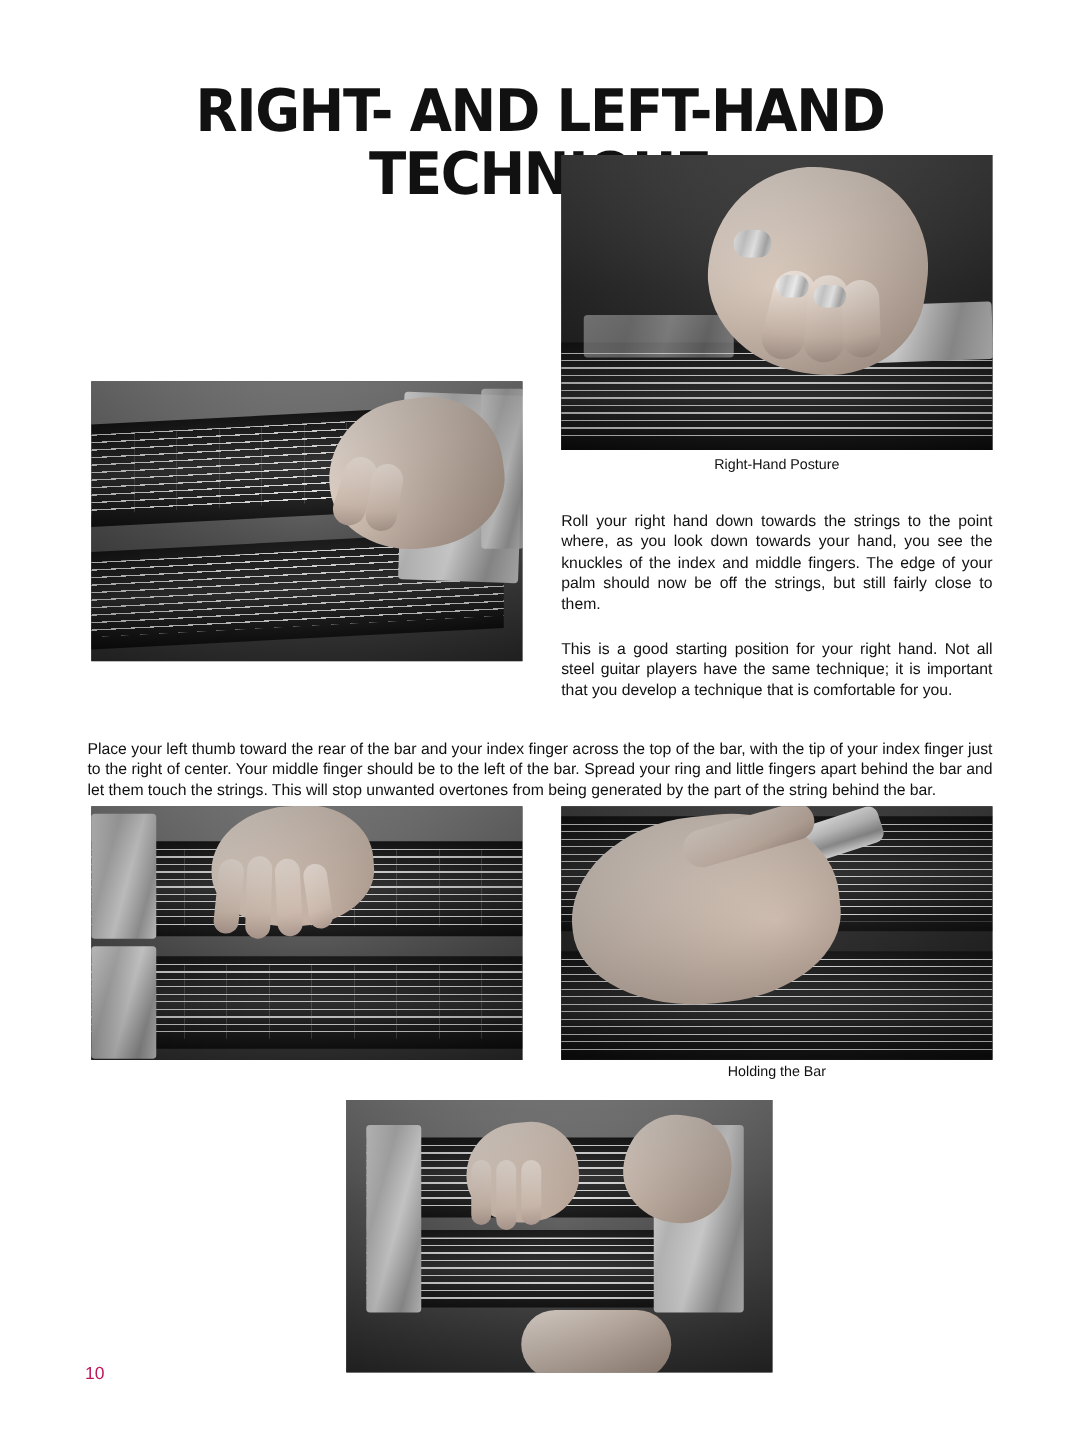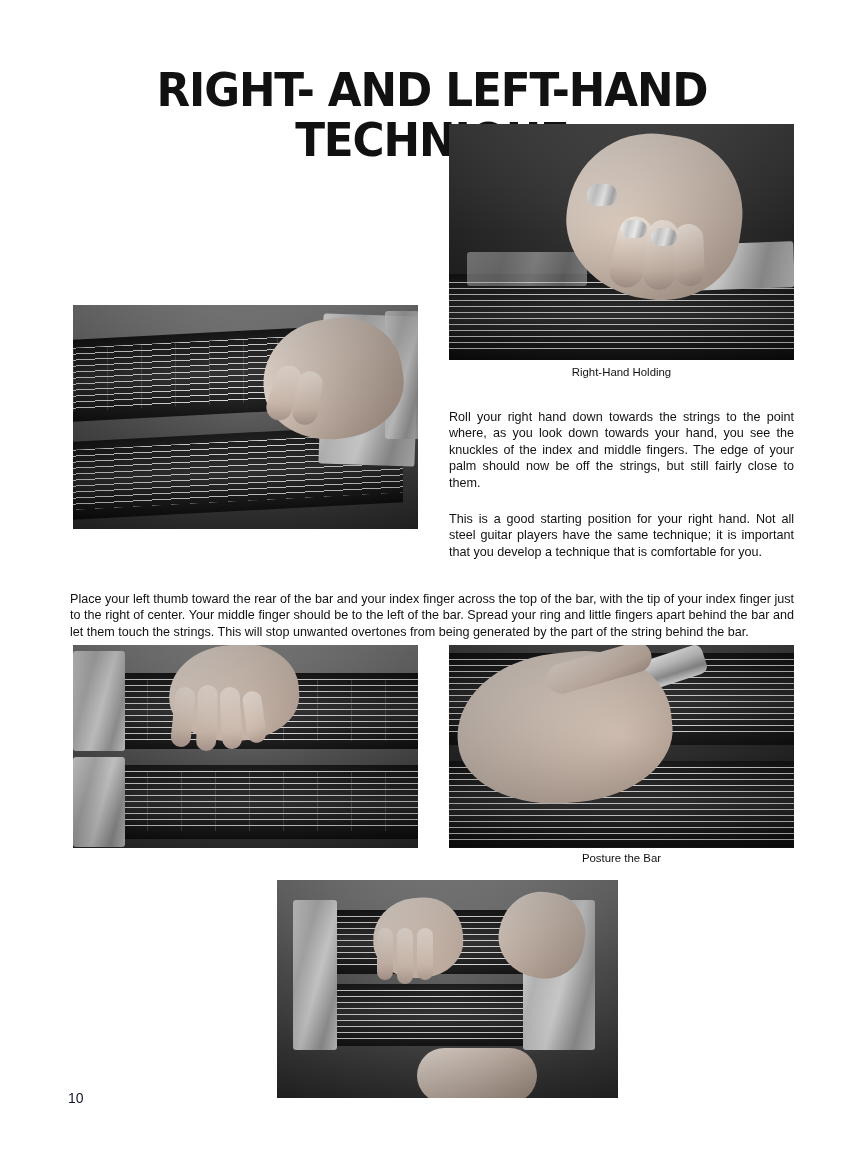--- a/index.html
+++ b/index.html
@@ -89,21 +89,21 @@
 
   .ph-both      { left: 277px; top: 880px;  width: 341px; height: 218px; }
 
   
   .page-number {
     position: absolute;
     left: 68px;
     top: 1090px;
     font-family: "Liberation Sans", sans-serif;
     font-size: 14px;
-    color: #0f172a;
+    color: #be185d;
   }
 
   
   .grad-dark {
     background:
       linear-gradient(180deg, #4a4a4a 0%, #2b2b2b 45%, #181818 100%);
   }
   .grad-mid {
     background:
       linear-gradient(180deg, #8a8a8a 0%, #5c5c5c 40%, #303030 100%);
@@ -176,21 +176,21 @@
       <div class="hand" style="left:118px; top:10px; width:175px; height:165px; transform:rotate(8deg);"></div>
       <div class="finger" style="left:165px; top:92px; width:34px; height:72px; transform:rotate(14deg);"></div>
       <div class="finger" style="left:196px; top:96px; width:32px; height:70px; transform:rotate(6deg);"></div>
       <div class="finger" style="left:225px; top:100px; width:30px; height:62px; transform:rotate(-2deg);"></div>
       <div class="metal-plate" style="left:172px; top:96px; width:26px; height:18px; border-radius:9px;"></div>
       <div class="metal-plate" style="left:202px; top:104px; width:26px; height:18px; border-radius:9px;"></div>
       <div class="metal-plate" style="left:138px; top:60px; width:30px; height:22px; border-radius:10px;"></div>
       <div class="vig"></div>
     </div>
   </div>
-  <div class="caption cap-posture">Right-Hand Holding</div>
+  <div class="caption cap-posture">Right-Hand Posture</div>
 
   <p class="para p-roll">Roll your right hand down towards the strings to the point where, as you look down towards your hand, you see the knuckles of the index and middle fingers. The edge of your palm should now be off the strings, but still fairly close to them.</p>
 
   <p class="para p-start">This is a good starting position for your right hand. Not all steel guitar players have the same technique; it is important that you develop a technique that is comfortable for you.</p>
 
   <div class="photo ph-rhpos">
     <div class="ph-inner grad-mid">
       <div class="fret-board" style="left:0; top:26px; width:330px; height:82px; transform:skewY(-3deg);"></div>
       <div class="strings" style="left:0; top:34px; width:330px; height:64px; transform:skewY(-3deg);"></div>
       <div class="frets" style="left:0; top:34px; width:330px; height:64px; transform:skewY(-3deg); opacity:0.4;"></div>
@@ -231,21 +231,21 @@
       <div class="fret-board" style="left:0; top:8px; width:345px; height:92px;"></div>
       <div class="strings" style="left:0; top:14px; width:345px; height:78px;"></div>
       <div class="fret-board" style="left:0; top:116px; width:345px; height:86px;"></div>
       <div class="strings" style="left:0; top:122px; width:345px; height:74px;"></div>
       <div class="metal-bar" style="left:150px; top:14px; width:108px; height:30px; transform:rotate(-18deg);"></div>
       <div class="hand" style="left:8px; top:8px; width:215px; height:150px; transform:rotate(-6deg);"></div>
       <div class="finger" style="left:96px; top:8px; width:108px; height:30px; border-radius:20px; transform:rotate(-16deg);"></div>
       <div class="vig"></div>
     </div>
   </div>
-  <div class="caption cap-bar">Posture the Bar</div>
+  <div class="caption cap-bar">Holding the Bar</div>
 
   <div class="photo ph-both">
     <div class="ph-inner grad-mid">
       <div class="fret-board" style="left:16px; top:30px; width:300px; height:64px;"></div>
       <div class="strings" style="left:16px; top:36px; width:300px; height:52px;"></div>
       <div class="fret-board" style="left:16px; top:104px; width:300px; height:62px;"></div>
       <div class="strings" style="left:16px; top:110px; width:300px; height:50px;"></div>
       <div class="metal-plate" style="left:16px; top:20px; width:44px; height:150px;"></div>
       <div class="metal-plate" style="left:246px; top:20px; width:72px; height:150px;"></div>
       <div class="hand" style="left:96px; top:18px; width:90px; height:80px; transform:rotate(-5deg);"></div>

